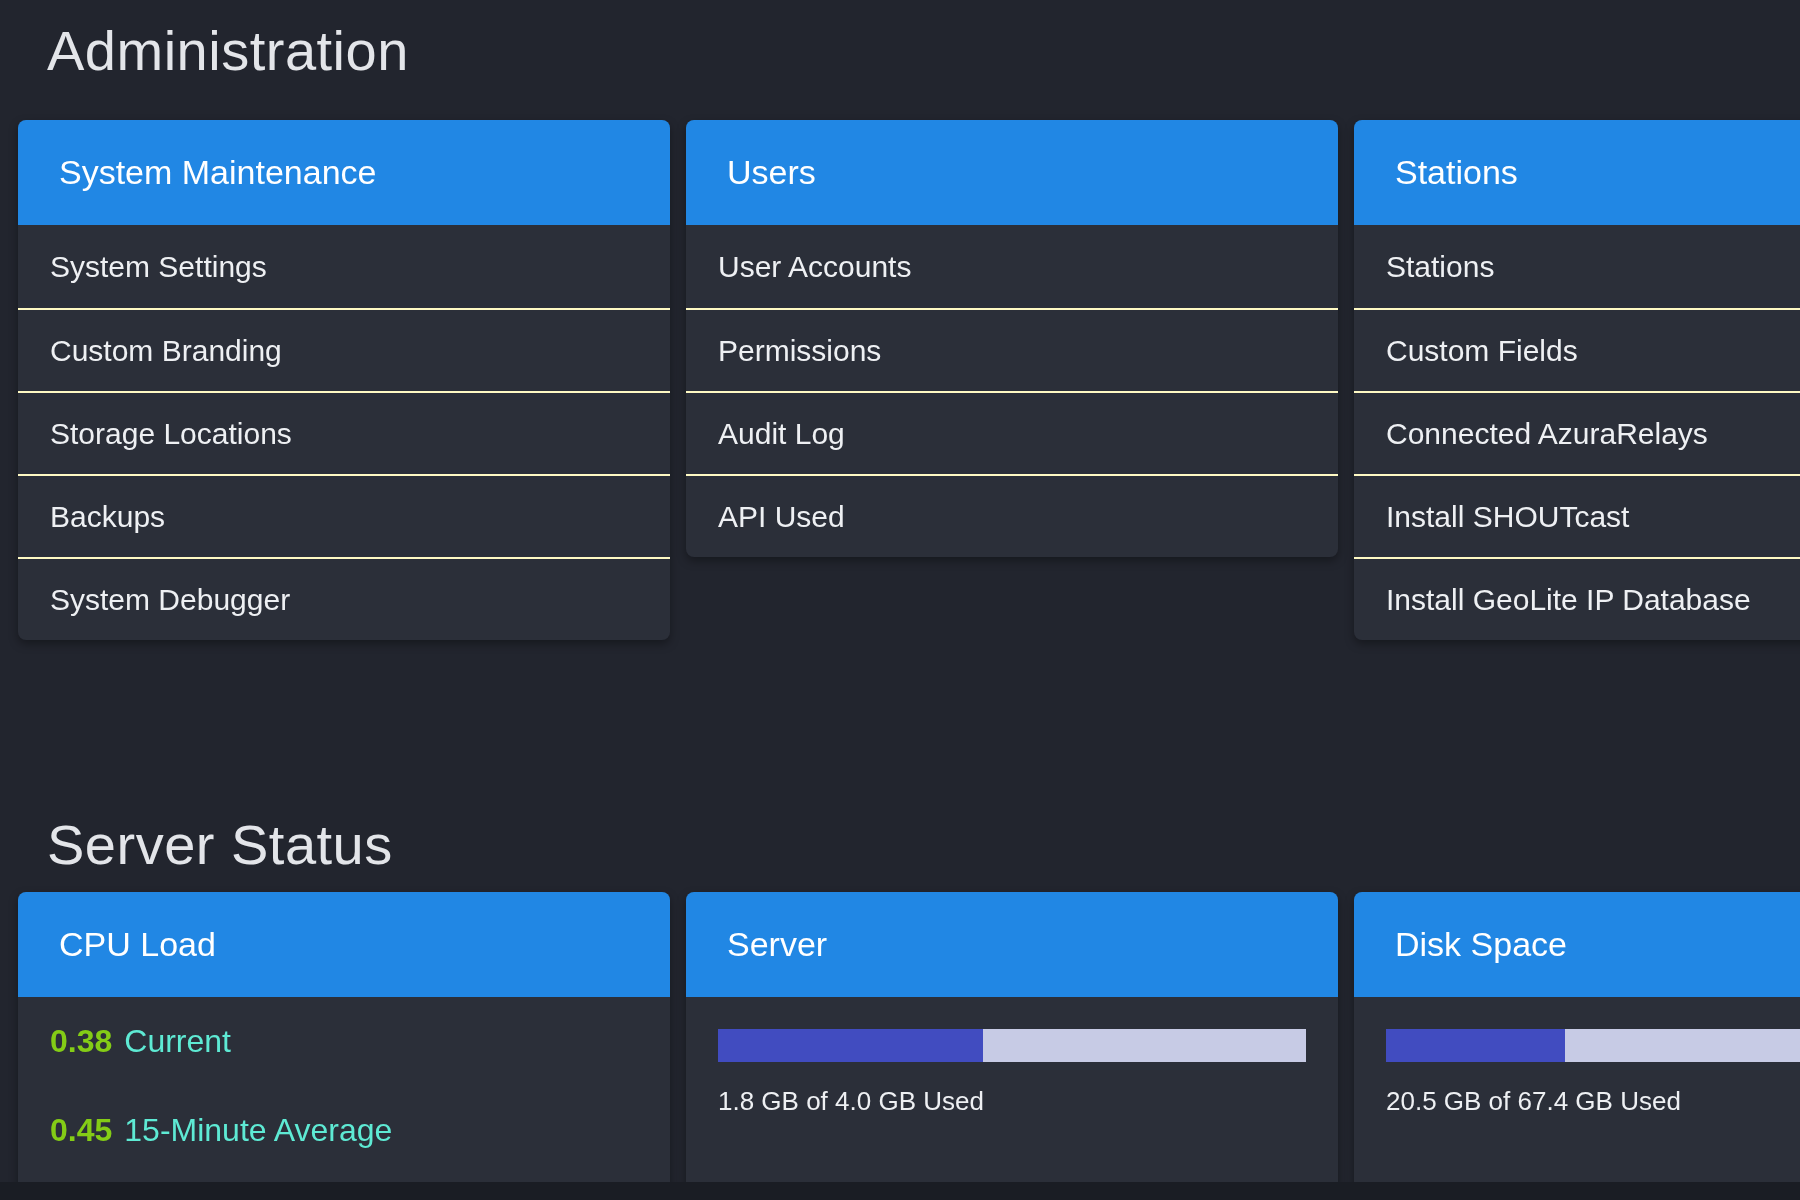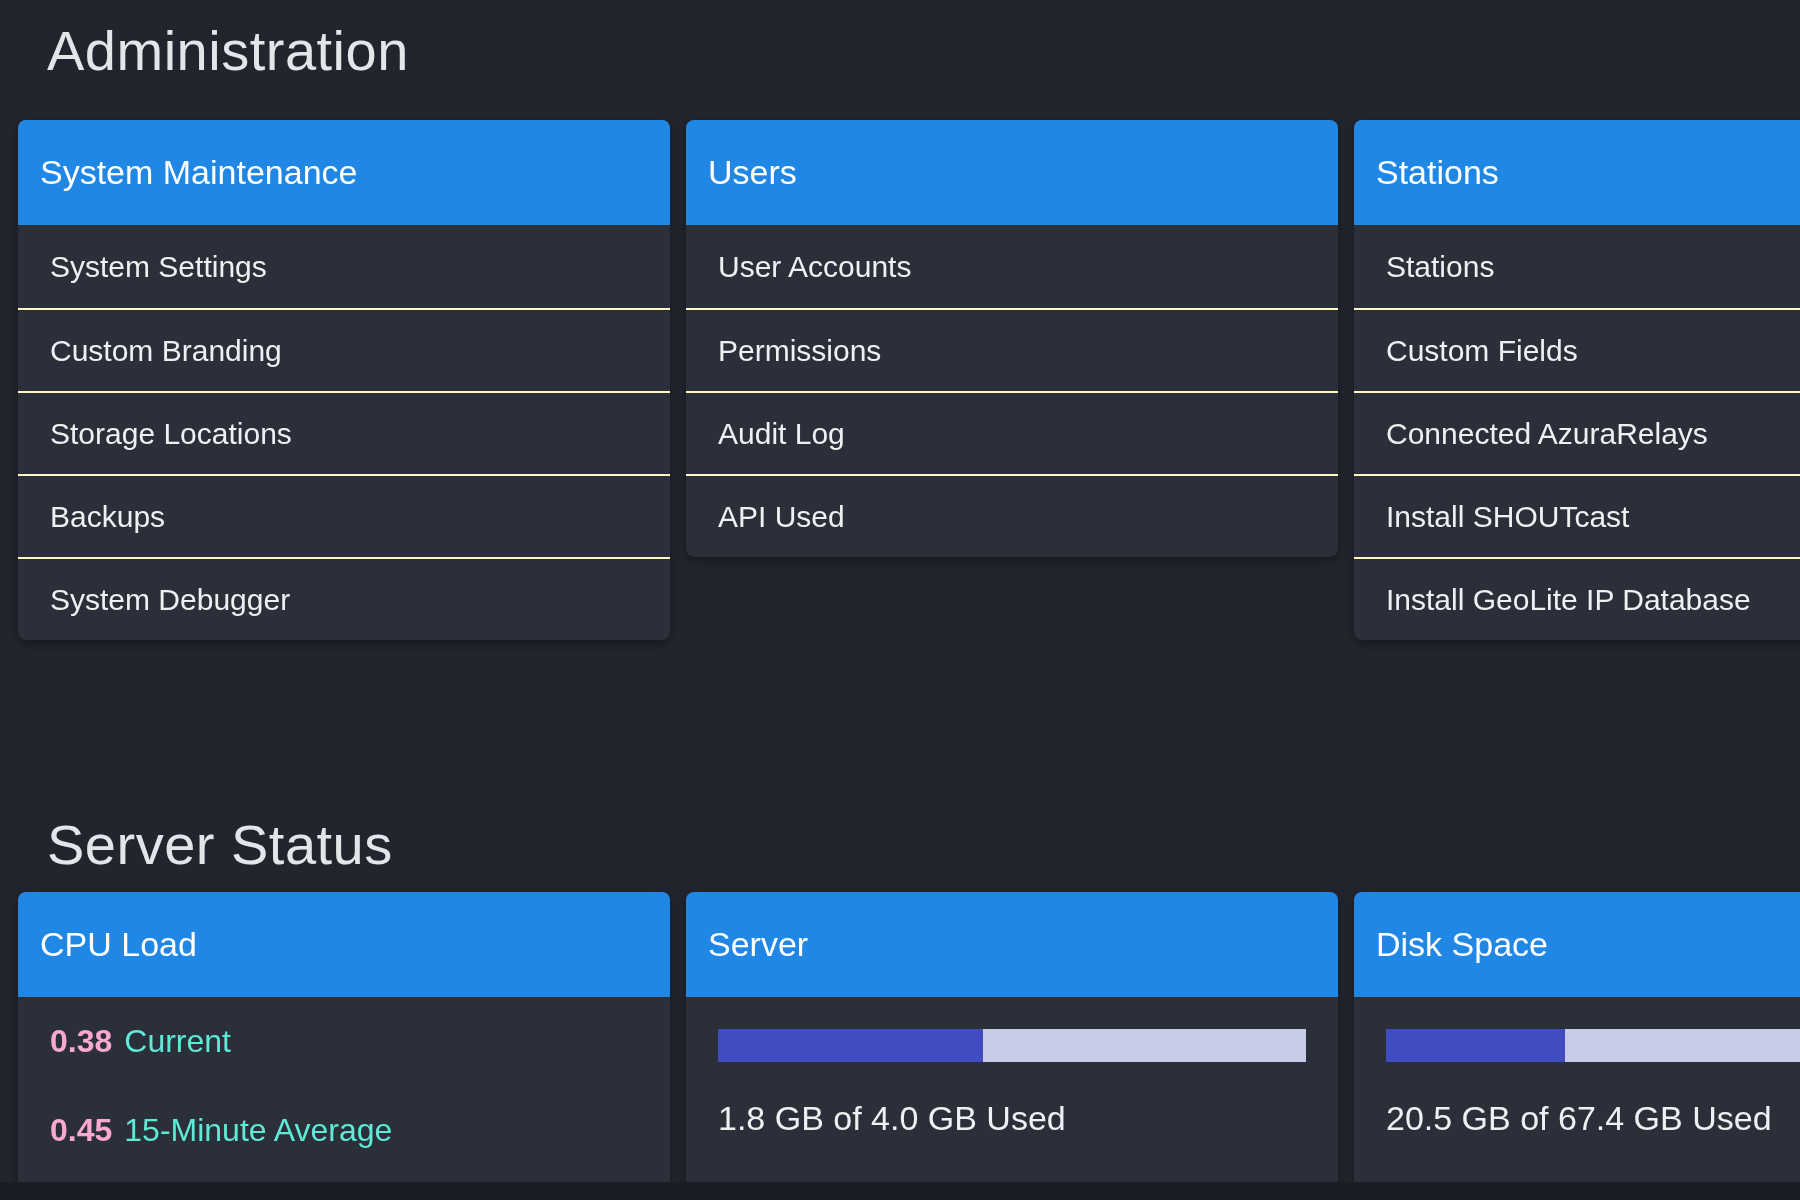--- a/index.html
+++ b/index.html
@@ -37,21 +37,21 @@
     background: #2b2f39;
     border-radius: 8px;
     box-shadow: 0 4px 10px rgba(0,0,0,0.35);
   }
   .card-header {
     height: 105px;
     background: #2187e4;
     border-radius: 8px 8px 0 0;
     display: flex;
     align-items: center;
-    padding: 0 22px;
+    padding: 0 41px;
     color: #ffffff;
     font-size: 34px;
     font-weight: 400;
   }
   .card-list { list-style: none; }
   .card-list li {
     height: 83px;
     display: flex;
     align-items: center;
     padding: 0 32px;
@@ -64,44 +64,44 @@
   .card:not(.cut) .card-list li:last-child { border-radius: 0 0 8px 8px; }
 
   .status-card { height: 360px; }
   .metric-row {
     height: 89px;
     display: flex;
     align-items: center;
     padding: 0 32px;
   }
   .metric-value {
-    color: #f9a8d4;
+    color: #84cc16;
     font-size: 32px;
     font-weight: 700;
   }
   .metric-label {
     color: #5eead4;
     font-size: 32px;
     margin-left: 12px;
   }
   .gauge-body { padding: 32px 32px 0 32px; }
   .progress-track {
     width: 100%;
     height: 33px;
     background: #c7cbe5;
     overflow: hidden;
   }
   .progress-fill {
     height: 100%;
     background: #414cc0;
   }
   .usage-text {
-    margin-top: 37px;
+    margin-top: 24px;
     color: #eef0f3;
-    font-size: 34px;
+    font-size: 26px;
   }
   #footer-strip {
     position: absolute;
     left: 0;
     top: 1182px;
     width: 1800px;
     height: 18px;
     background: #1a1d24;
   }
 </style>

